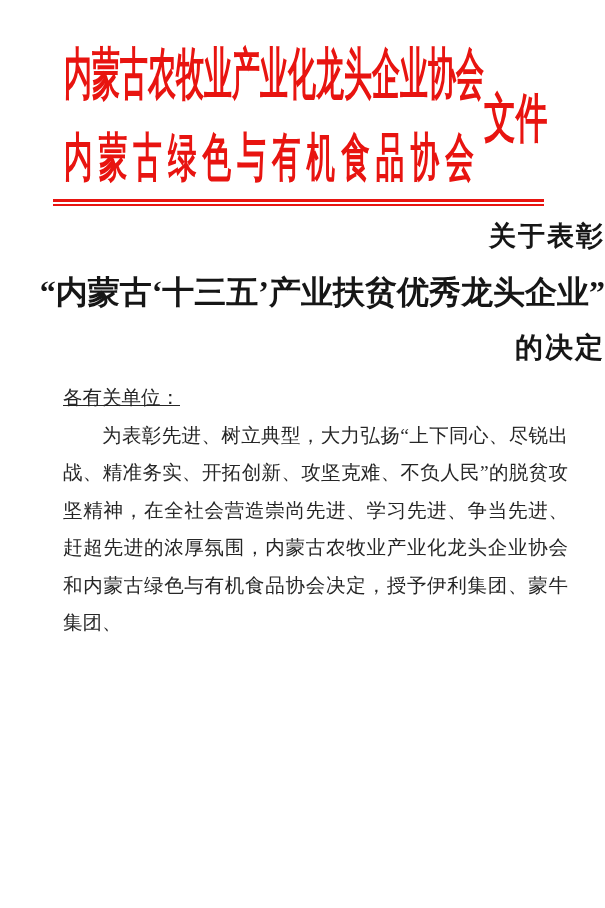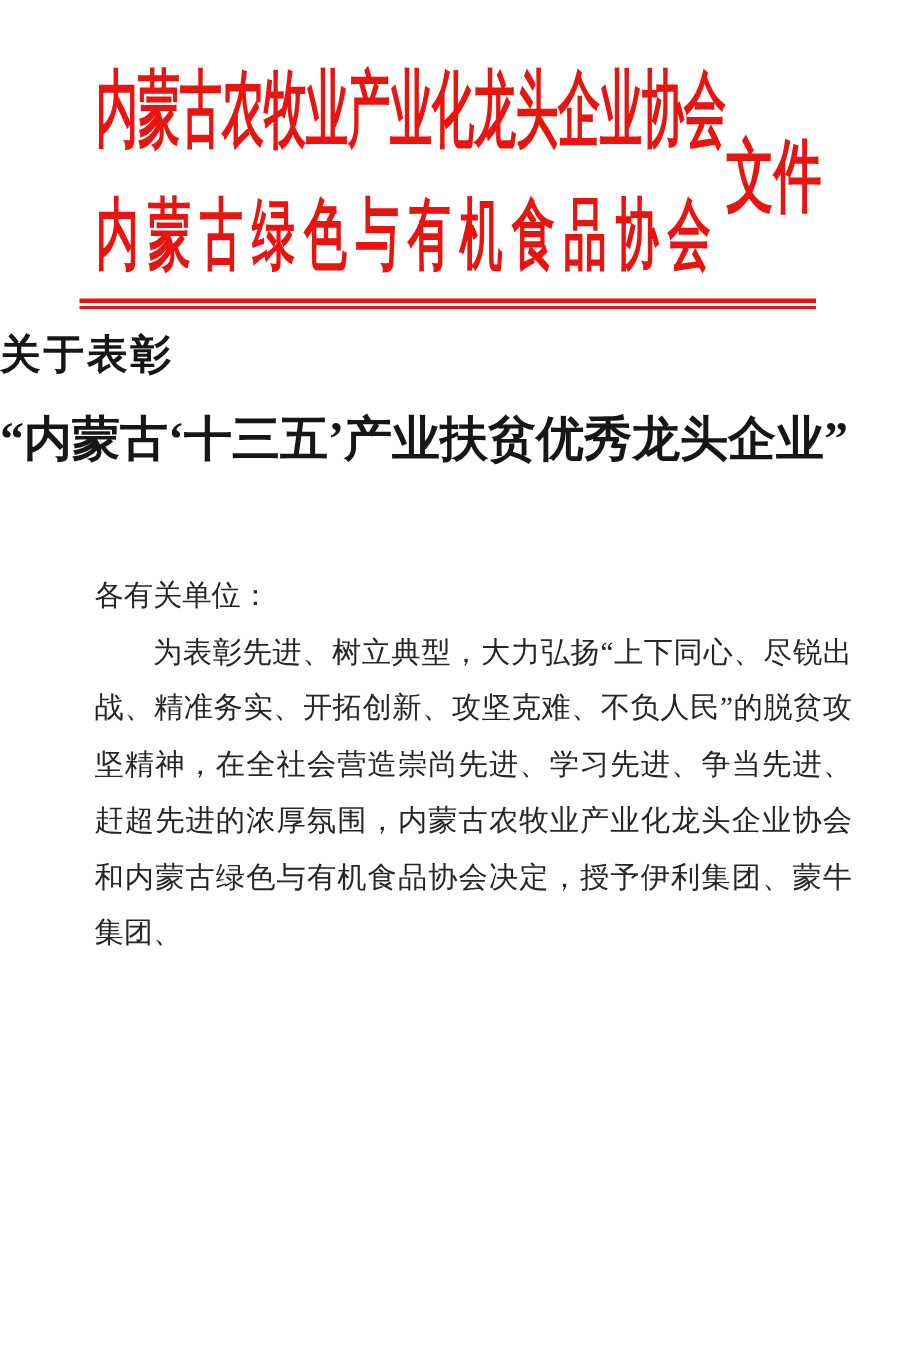--- a/index.html
+++ b/index.html
@@ -62,21 +62,21 @@
     border-bottom: 2px solid var(--red, #e81410);
     box-sizing: content-box;
   }
 
   
   .title {
     position: absolute;
     left: 0;
     top: 190px;
     width: 605px;
-    text-align: left;
+    text-align: right;
     font-weight: bold;
     color: #161616;
   }
   .title > div { line-height: 56px; white-space: nowrap; }
   .t1 { font-size: 27px; letter-spacing: 2px; }
   .t2 { font-size: 32px; letter-spacing: 0px; }
   .t3 { font-size: 28px; letter-spacing: 2px; }
 
   
   .body-text {
@@ -86,20 +86,21 @@
     width: 505px;
     font-size: 19.5px;
     line-height: 37.5px;
     color: var(--ink, #262626);
     text-align: justify;
     text-justify: inter-ideograph;
     word-break: break-all;
   }
   .salutation {
     text-indent: 0;
+    text-decoration: underline;
   }
   .para {
     margin: 0;
     text-indent: 2em;
   }
 </style>
 </head>
 <body>
 
 <div class="page">
@@ -107,20 +108,21 @@
   <div>
     <div class="org org1">内蒙古农牧业产业化龙头企业协会</div>
     <div class="org org2">内蒙古绿色与有机食品协会</div>
     <div class="doc-label">文件</div>
     <div class="red-rule"></div>
   </div>
 
   <div class="title">
     <div class="t1">关于表彰</div>
     <div class="t2">“内蒙古‘十三五’产业扶贫优秀龙头企业”</div>
+    <div class="t3">的决定</div>
   </div>
 
   <div class="body-text">
     <div class="salutation">各有关单位：</div>
     <p class="para">为表彰先进、树立典型，大力弘扬“上下同心、尽锐出战、精准务实、开拓创新、攻坚克难、不负人民”的脱贫攻坚精神，在全社会营造崇尚先进、学习先进、争当先进、赶超先进的浓厚氛围，内蒙古农牧业产业化龙头企业协会和内蒙古绿色与有机食品协会决定，授予伊利集团、蒙牛集团、</p>
   </div>
 
 </div>
 
 </body></html>

